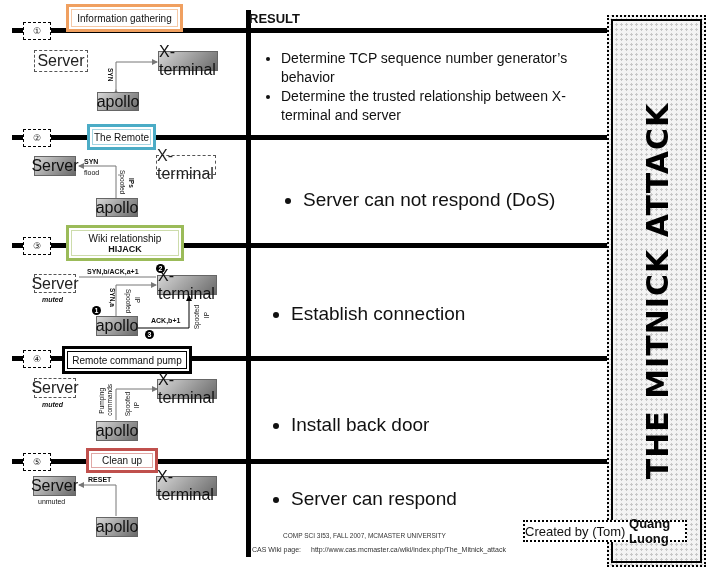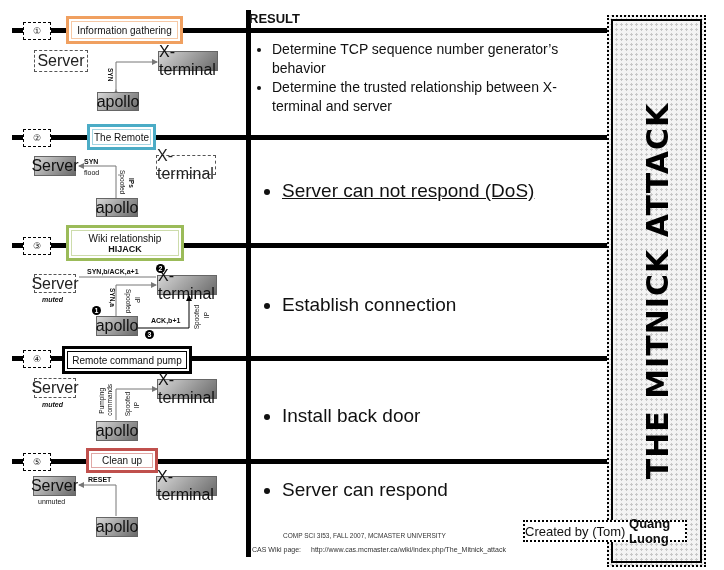--- a/index.html
+++ b/index.html
@@ -11,21 +11,21 @@
   .phase { position:absolute; background:#fff; font-size:10px; text-align:center; display:flex; flex-direction:column; justify-content:center; align-items:center; box-sizing:border-box; }
   .node { position:absolute; box-sizing:border-box; font-size:16px; display:flex; align-items:center; justify-content:center; }
   .node.solid { background:linear-gradient(135deg,#d6d6d6 0%,#9a9a9a 55%,#6a6a6a 100%); border:1px solid #666; color:#111; }
   .node.dashed { background:#fff; border:1px dashed #555; color:#222; }
   .lbl { position:absolute; font-size:7px; white-space:nowrap; }
   .lbl.b { font-weight:bold; }
   .lbl.i { font-style:italic; font-weight:bold; }
   .vert { position:absolute; font-size:6.5px; writing-mode:vertical-rl; transform:rotate(180deg); white-space:nowrap; line-height:8px; }
   .badge { position:absolute; width:9px; height:9px; border-radius:50%; background:#000; color:#fff; font-size:7px; line-height:9px; text-align:center; font-weight:bold; }
   .result-text { position:absolute; color:#111; }
-  .result-text ul { margin:0; padding-left:18px; }
+  .result-text ul { margin:9px; padding-left:18px; }
   .result-text li { margin:0; }
   .sidebar { position:absolute; left:607px; top:15px; width:99px; height:552px; box-sizing:border-box; border:2px dotted #000; outline:2px solid #000; outline-offset:-6px;
     background-color:#f4f4f4;
     background-image:radial-gradient(#c8c8c8 1.2px, transparent 1.3px);
     background-size:5px 5px; }
   .sidebar-title { position:absolute; left:50%; top:50%; transform:translate(-50%,-50%) rotate(-90deg); font-size:30px; font-weight:bold; letter-spacing:1px; white-space:nowrap; color:#000; font-family:"DejaVu Sans", sans-serif; }
   .credit { position:absolute; left:523px; top:520px; width:164px; height:22px; box-sizing:border-box; border:2px dotted #000; background:#fff; font-size:13px; display:flex; align-items:center; justify-content:center; }
   svg.arrows { position:absolute; left:0; top:0; }
 </style>
 </head>
@@ -59,21 +59,21 @@
   <path d="M156,277 L79,277" stroke="#777" fill="none" stroke-width="1"></path>
   <path d="M116,316 L116,285 L156,285" stroke="#777" fill="none" stroke-width="1" marker-end="url(#ah)"></path>
   <path d="M138,328 L189,328 L189,296" stroke="#000" fill="none" stroke-width="1" marker-end="url(#ahb)"></path>
 
   <path d="M116,420 L116,389 L157,389" stroke="#777" fill="none" stroke-width="1" marker-end="url(#ah)"></path>
 
   <path d="M116,516 L116,485 L79,485" stroke="#777" fill="none" stroke-width="1" marker-end="url(#ah)"></path>
 </svg>
 
 <div class="stepnum" style="left:23px;top:22px;">①</div>
-<div class="phase" style="left:66px;top:16px;width:117px;height:28px;border:3px solid #f0a060;outline:1px solid #f6c9a6;outline-offset:-6px;">
+<div class="phase" style="left:66px;top:4px;width:117px;height:28px;border:3px solid #f0a060;outline:1px solid #f6c9a6;outline-offset:-6px;">
   <span>Information gathering</span>
 </div>
 <div class="node dashed" style="left:34px;top:50px;width:54px;height:22px;">Server</div>
 <div class="node solid" style="left:158px;top:51px;width:60px;height:20px;">X-terminal</div>
 <div class="node solid" style="left:97px;top:92px;width:42px;height:19px;">apollo</div>
 <div class="vert" style="left:106px;top:68px;font-weight:bold;transform:none;">SYN</div>
 
 <div class="stepnum" style="left:23px;top:129px;">②</div>
 <div class="phase" style="left:87px;top:124px;width:69px;height:26px;border:3px solid #4bacc6;outline:1px solid #a5d5e2;outline-offset:-6px;">
   <span>The Remote</span>
@@ -128,21 +128,21 @@
 <div class="node solid" style="left:156px;top:476px;width:61px;height:20px;">X-terminal</div>
 <div class="node solid" style="left:96px;top:517px;width:42px;height:20px;">apollo</div>
 <div class="lbl b" style="left:88px;top:476px;">RESET</div>
 
 <div class="result-text" style="left:254px;top:40px;width:350px;font-size:14px;line-height:19px;">
   <ul>
     <li>Determine TCP sequence number generator’s behavior</li>
     <li>Determine the trusted relationship between X-terminal and server</li>
   </ul>
 </div>
-<div class="result-text" style="left:264px;top:180px;font-size:19px;text-decoration:underline;">
+<div class="result-text" style="left:276px;top:180px;font-size:19px;">
   <ul>
       <li>Server can not respond (DoS)</li>
     </ul>
 </div>
 <div class="result-text" style="left:264px;top:294px;font-size:19px;">
   <ul>
       <li>Establish connection</li>
     </ul>
 </div>
 <div class="result-text" style="left:264px;top:405px;font-size:19px;">

